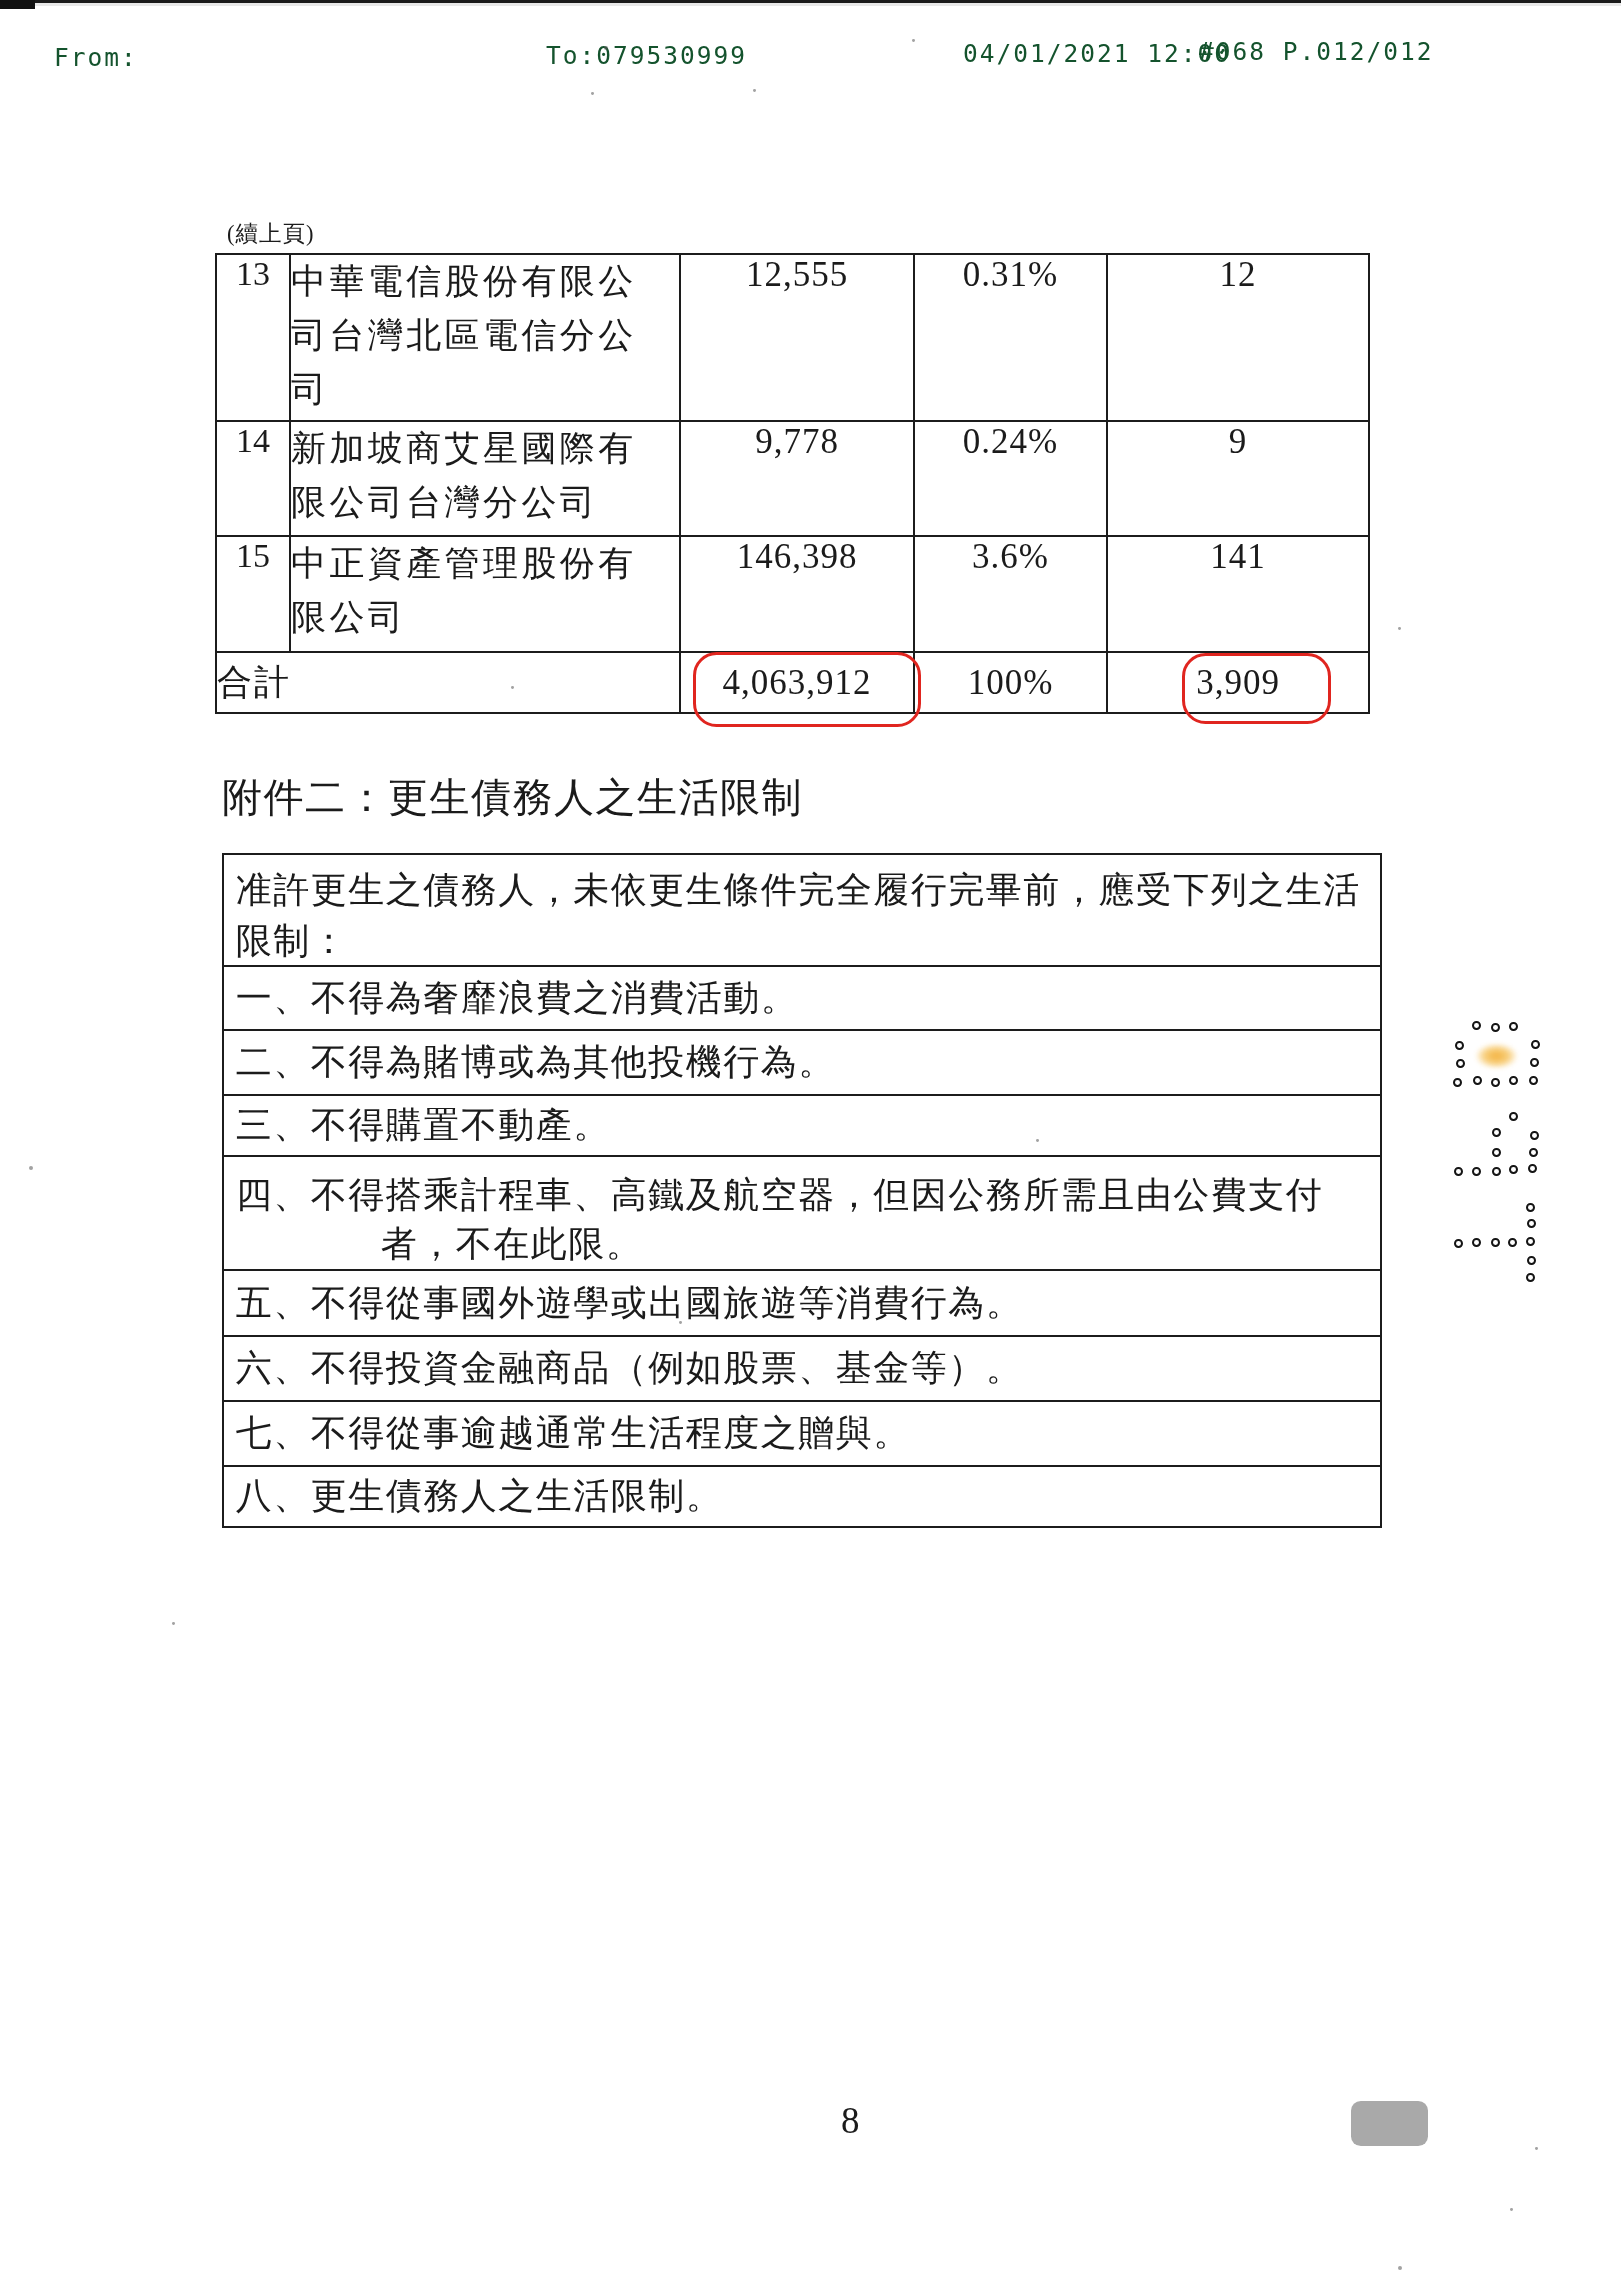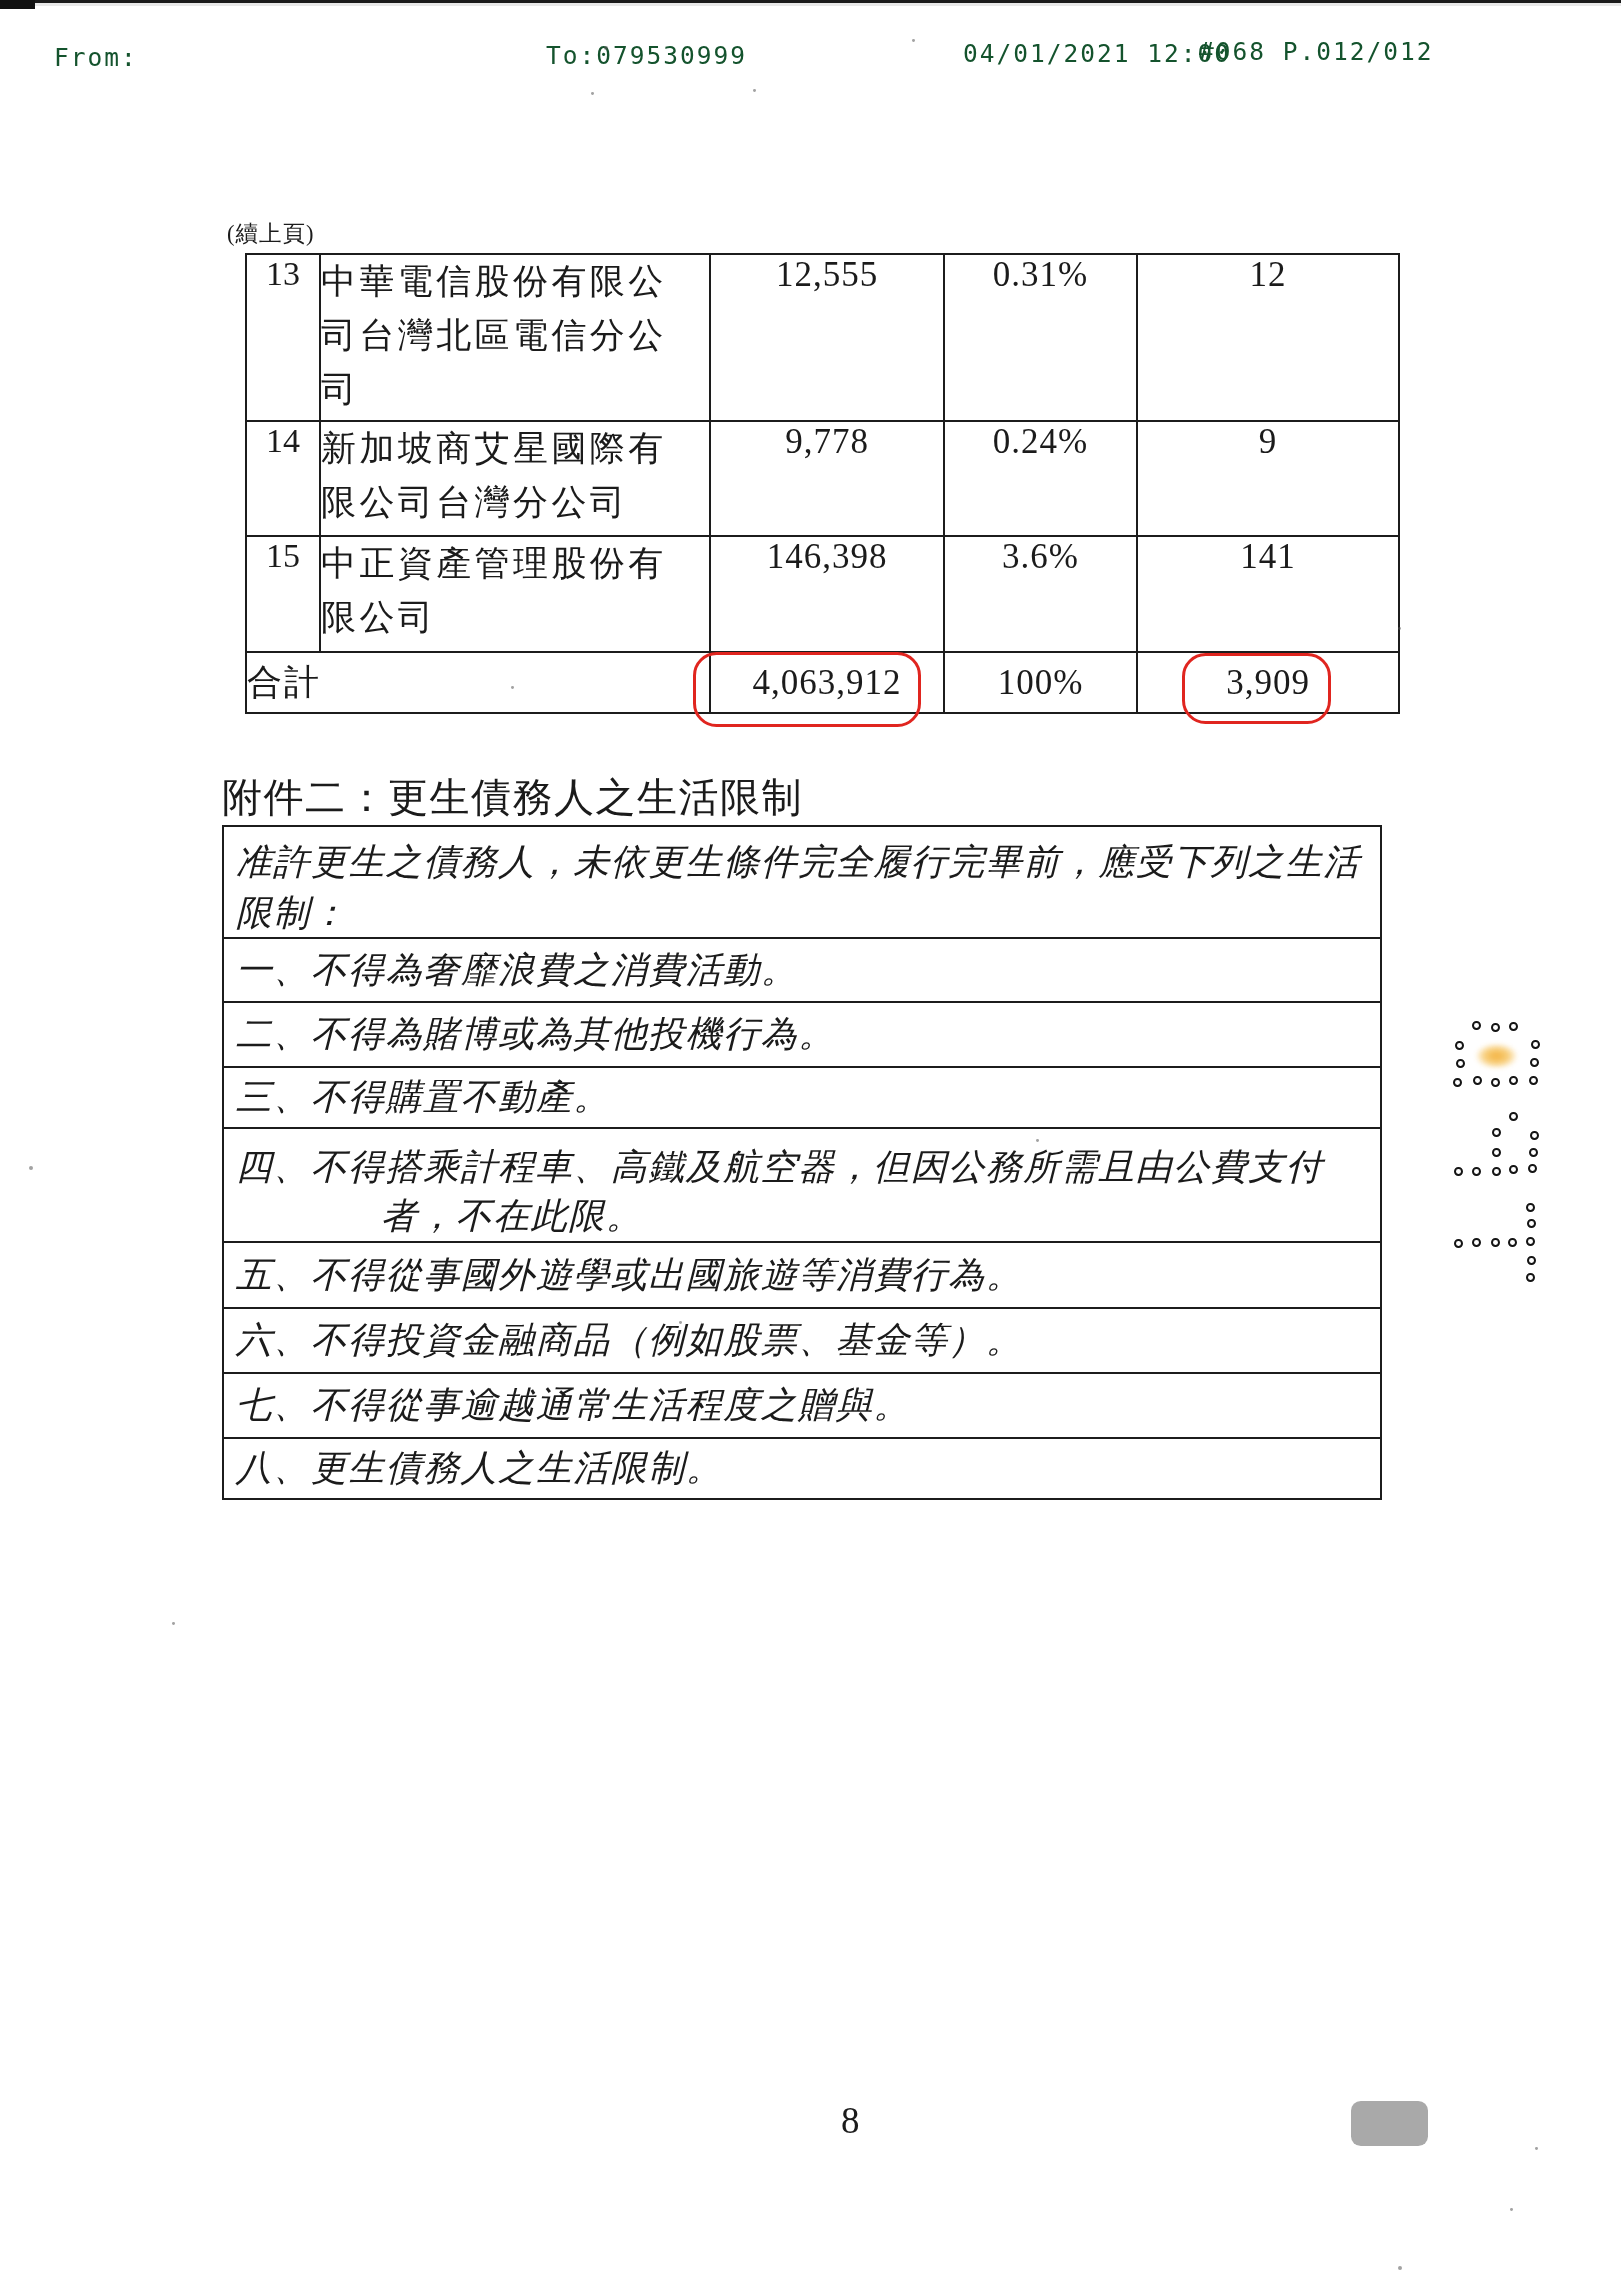--- a/index.html
+++ b/index.html
@@ -13,35 +13,35 @@
   .top-edge{left:0;top:0;width:1621px;height:2.9px;background:#1a1a1a;}
   .top-edge2{left:0;top:2.9px;width:1621px;height:2.9px;background:#d9d9d9;opacity:.6;}
   .corner-blot{left:0;top:0;width:35px;height:8.8px;background:#111;}
   
   .fax{font-family:"DejaVu Sans Mono","Liberation Mono",monospace;font-size:24.5px;
        letter-spacing:2px;color:#14532d;white-space:nowrap;}
   
   .cont{font-size:22.5px;letter-spacing:1px;}
   
   table.credit{border-collapse:collapse;table-layout:fixed;position:absolute;
-       left:245px;top:253px;width:1153px;}
+       left:215px;top:253px;width:1153px;}
   table.credit td{border:2px solid #1c1c1c;vertical-align:top;padding:0;}
   table.credit{border:2.9px solid #1c1c1c;}
   td.c-no{text-align:center;font-size:34px;padding-top:9.8px;}
   td.c-name{font-size:35px;letter-spacing:3.4px;line-height:54px;padding:7.8px 0 0 13.7px;}
   td.c-name .wrap{width:365px;word-break:break-all;}
   td.c-num{text-align:center;font-size:35px;letter-spacing:1px;padding-top:9.8px;}
   tr.totalrow td{vertical-align:middle;}
   td.c-total{font-size:35px;padding-left:7.8px;letter-spacing:2px;margin-top:29px;}
   
   .red-oval{border:3.9px solid #e0251f;border-radius:23.5px;background:transparent;}
   
   .attach-h{font-size:40px;letter-spacing:1.5px;white-space:nowrap;}
   
-  .rbox{left:222px;top:825px;width:1156px;border:2.9px solid #1c1c1c;position:absolute;font-style:italic;}
+  .rbox{left:222px;top:853px;width:1156px;border:2.9px solid #1c1c1c;position:absolute;}
   .rrow{border-top:2px solid #1c1c1c;box-sizing:border-box;display:flex;
         flex-direction:column;justify-content:center;font-size:36px;letter-spacing:1.5px;
         padding-left:11.8px;}
   .rrow:first-child{border-top:none;}
   .rrow .l2{margin-left:145px;}
   
   .dot{position:absolute;width:8.8px;height:8.8px;border:2.9px solid #141414;border-radius:50%;
        box-sizing:border-box;}
   .smudge{position:absolute;background:radial-gradient(closest-side,#f2ac2e 0%,#f7c96e 55%,rgba(247,201,110,0) 100%);
        border-radius:50%;filter:blur(2px);opacity:.9;}

